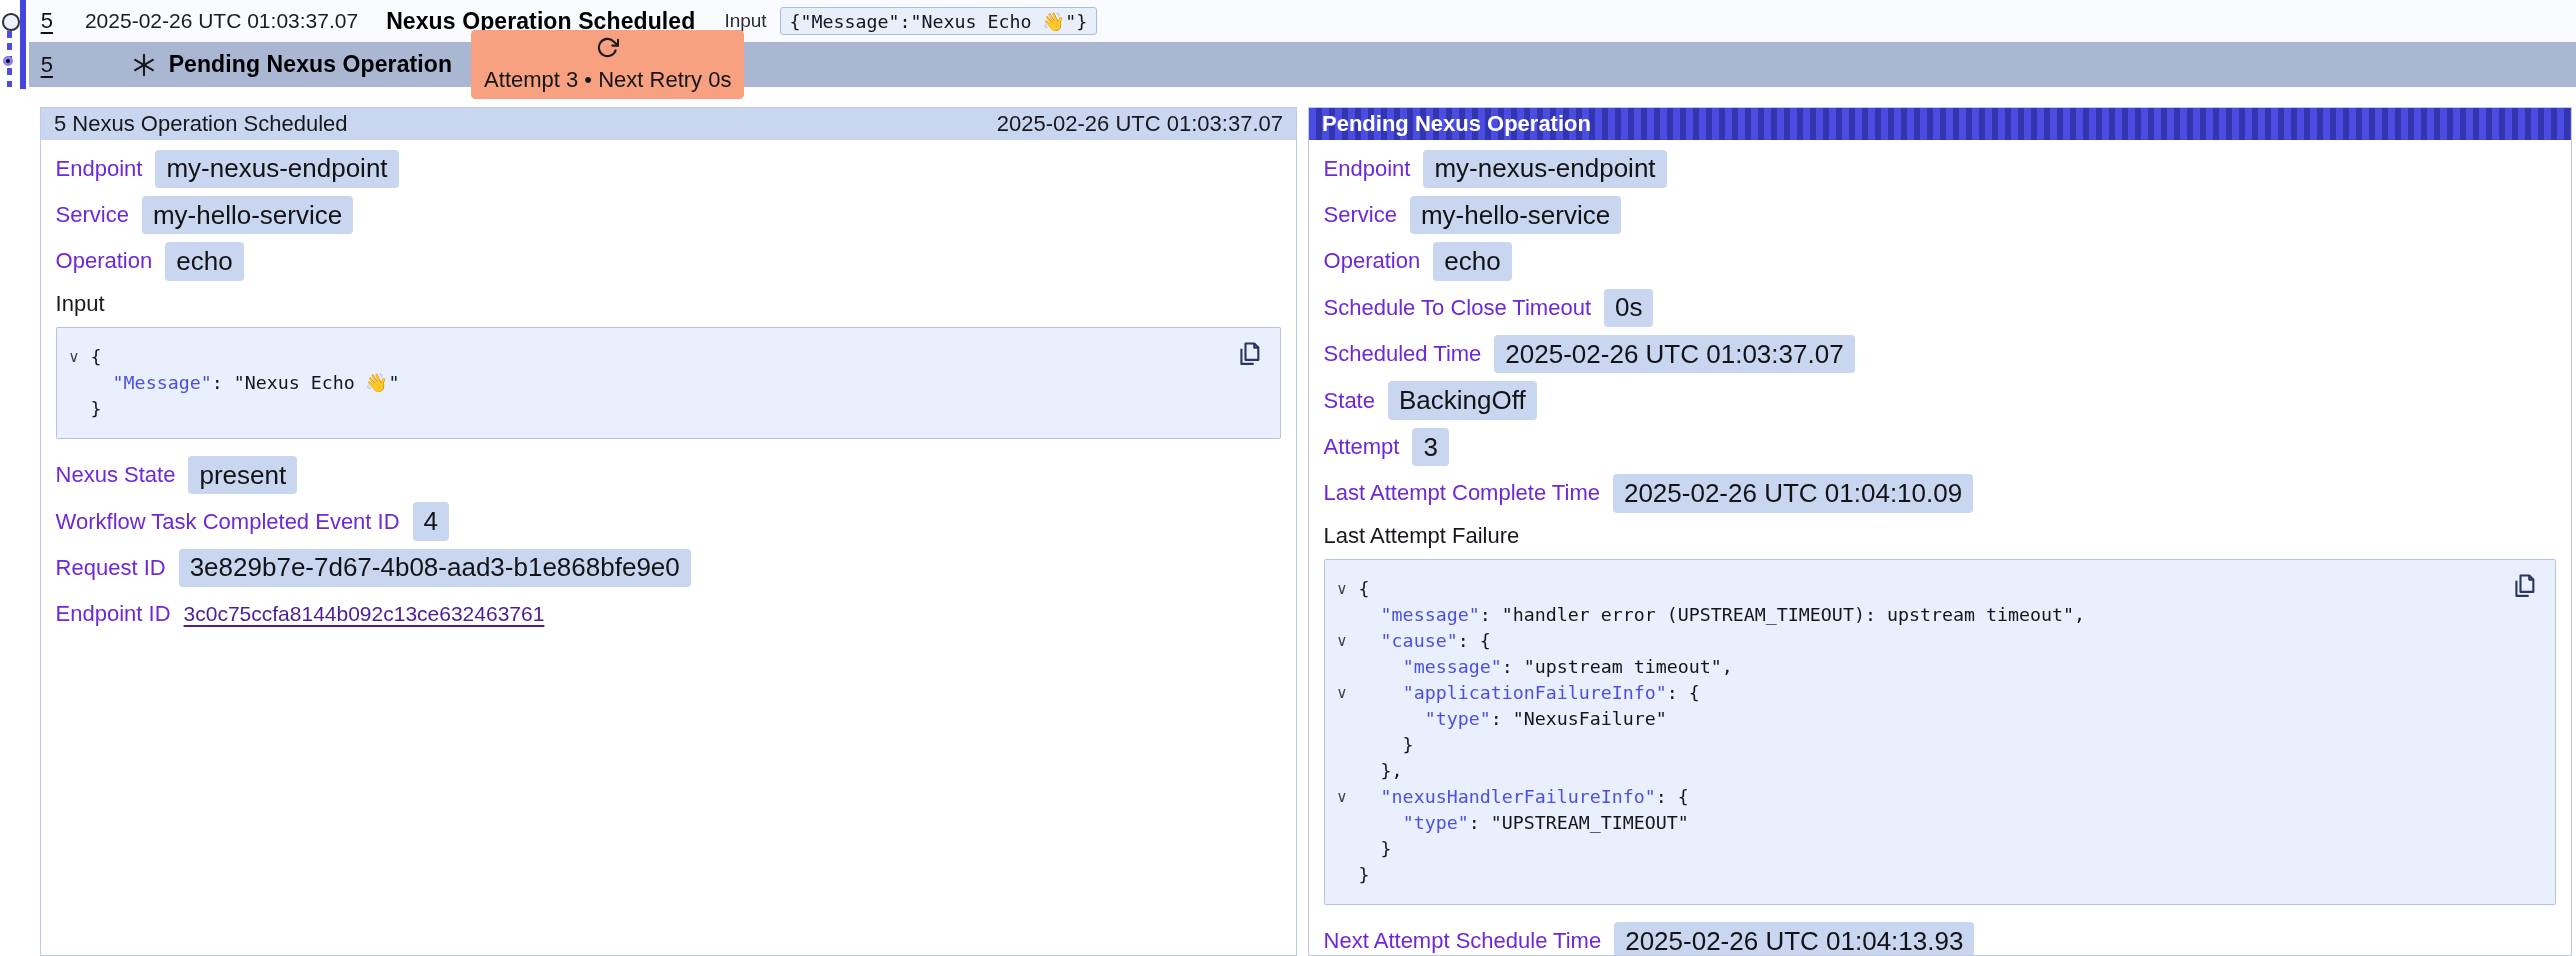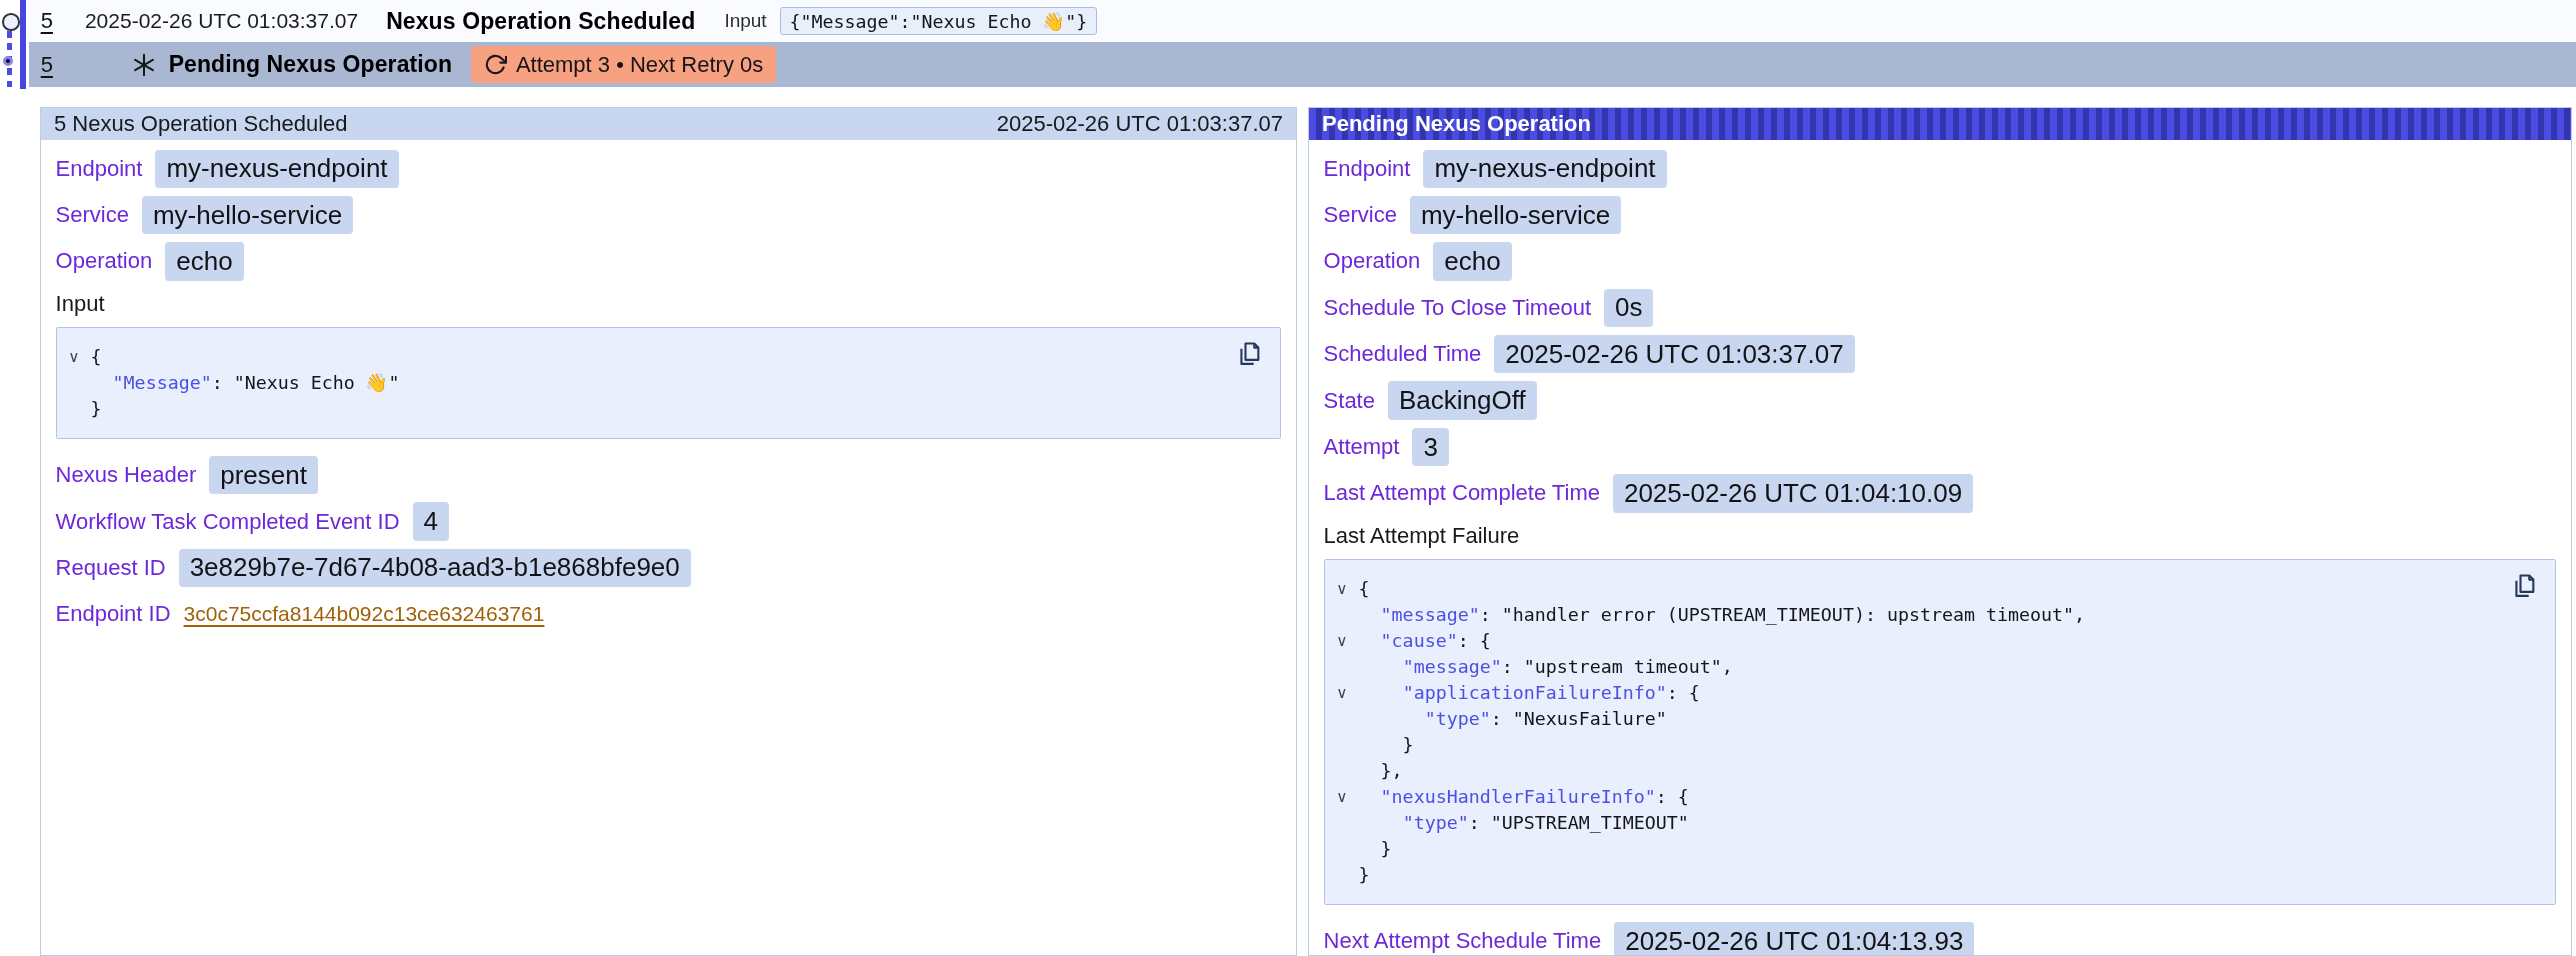--- a/index.html
+++ b/index.html
@@ -24,38 +24,38 @@
     margin-left: 11.7px; cursor: pointer; }
   .event-ts { font-size: 21px; color: #1b1c20; margin-left: 32px; }
   .event-title { font-size: 23px; font-weight: 700; color: #000000; margin-left: 28px; letter-spacing: 0.1px; }
   .row2 .event-title { margin-left: 11.7px; }
   .input-label { font-size: 19px; color: #2c2d33; margin-left: 29px; }
   .input-chip { margin-left: 13px; font-family: "DejaVu Sans Mono", monospace; font-size: 18.3px;
     color: #15161a; background: #e9eefb; border: 1.5px solid #a9bede; border-radius: 2.9px;
     padding: 2.9px 8.8px; }
   .asterisk-icon { margin-left: 78px; display: inline-flex; }
   .retry-badge { margin-left: 19px; display: inline-flex; align-items: center; gap: 8.8px;
-    background: #f7a181; border-radius: 4.4px; padding: 5.9px 13px; font-size: 22px; color: #141519; }
+    background: #f7a181; border-radius: 4.4px; padding: 5.9px 13px; font-size: 22px; color: #141519; flex-direction: column; }
 
   
   .card { position: absolute; top: 107px; bottom: 0; background: #ffffff;
     border: 1.5px solid #c0cbe0; overflow: hidden; }
   .card-left  { left: 40px;  width: 1257px; }
   .card-right { left: 1308px; width: 1264px; }
   .card-header { height: 32px; display: flex; align-items: center; justify-content: space-between;
     padding: 0 13px; font-size: 22px; color: #16181d; background: #c8d6f0; }
   .card-header.striped { background: repeating-linear-gradient(90deg, #4b4de2 0 7.3px, #3335ae 7.3px 13px);
     color: #ffffff; font-weight: 600; justify-content: flex-start; }
   .card-body { padding: 11.7px 14.6px 0 14.6px; }
 
   .field-row { display: flex; align-items: center; height: 34px; margin-bottom: 12.4px; }
   .field-label { font-size: 22px; color: #6d28d9; margin-right: 13px; white-space: nowrap; }
   .field-badge { font-size: 26px; color: #121316; background: #c9d6ef; border-radius: 4px;
     padding: 3.7px 11px; white-space: nowrap; }
-  .field-link { font-size: 21px; color: #a16207; text-decoration: underline;
+  .field-link { font-size: 21px; color: #4c1d95; text-decoration: underline;
     text-underline-offset: 4.4px; cursor: pointer; white-space: nowrap; }
 
   .block-label { font-size: 22px; color: #17191d; margin: 2.9px 0 10.3px 0; }
 
   .json-block { position: relative; background: #e9effc; border: 1.5px solid #b4c3e2;
     border-radius: 1.5px; padding: 16px 59px 16px 0; margin-bottom: 19px; }
   .json-line { display: flex; line-height: 26px; }
   .json-gutter { width: 34px; padding-left: 11.7px; flex: none; font-size: 15.4px; color: #3f4450;
     font-family: "Liberation Sans", sans-serif; }
   .json-code { white-space: pre; font-family: "DejaVu Sans Mono", monospace; font-size: 18.3px; color: #15161a; }
@@ -141,21 +141,21 @@
               <span class="json-code"><span>  </span><span class="json-key">"Message"</span><span>: "Nexus Echo 👋"</span></span>
             </div>
             <div class="json-line">
               <span class="json-gutter"></span>
               <span class="json-code"><span>}</span></span>
             </div>
           </div>
       </div>
       <div id="left-fields-bottom">
           <div class="field-row">
-            <span class="field-label">Nexus Header</span>
+            <span class="field-label">Nexus State</span>
             <span class="field-badge">present</span>
           </div>
           <div class="field-row">
             <span class="field-label">Workflow Task Completed Event ID</span>
             <span class="field-badge">4</span>
           </div>
           <div class="field-row">
             <span class="field-label">Request ID</span>
             <span class="field-badge">3e829b7e-7d67-4b08-aad3-b1e868bfe9e0</span>
           </div>

